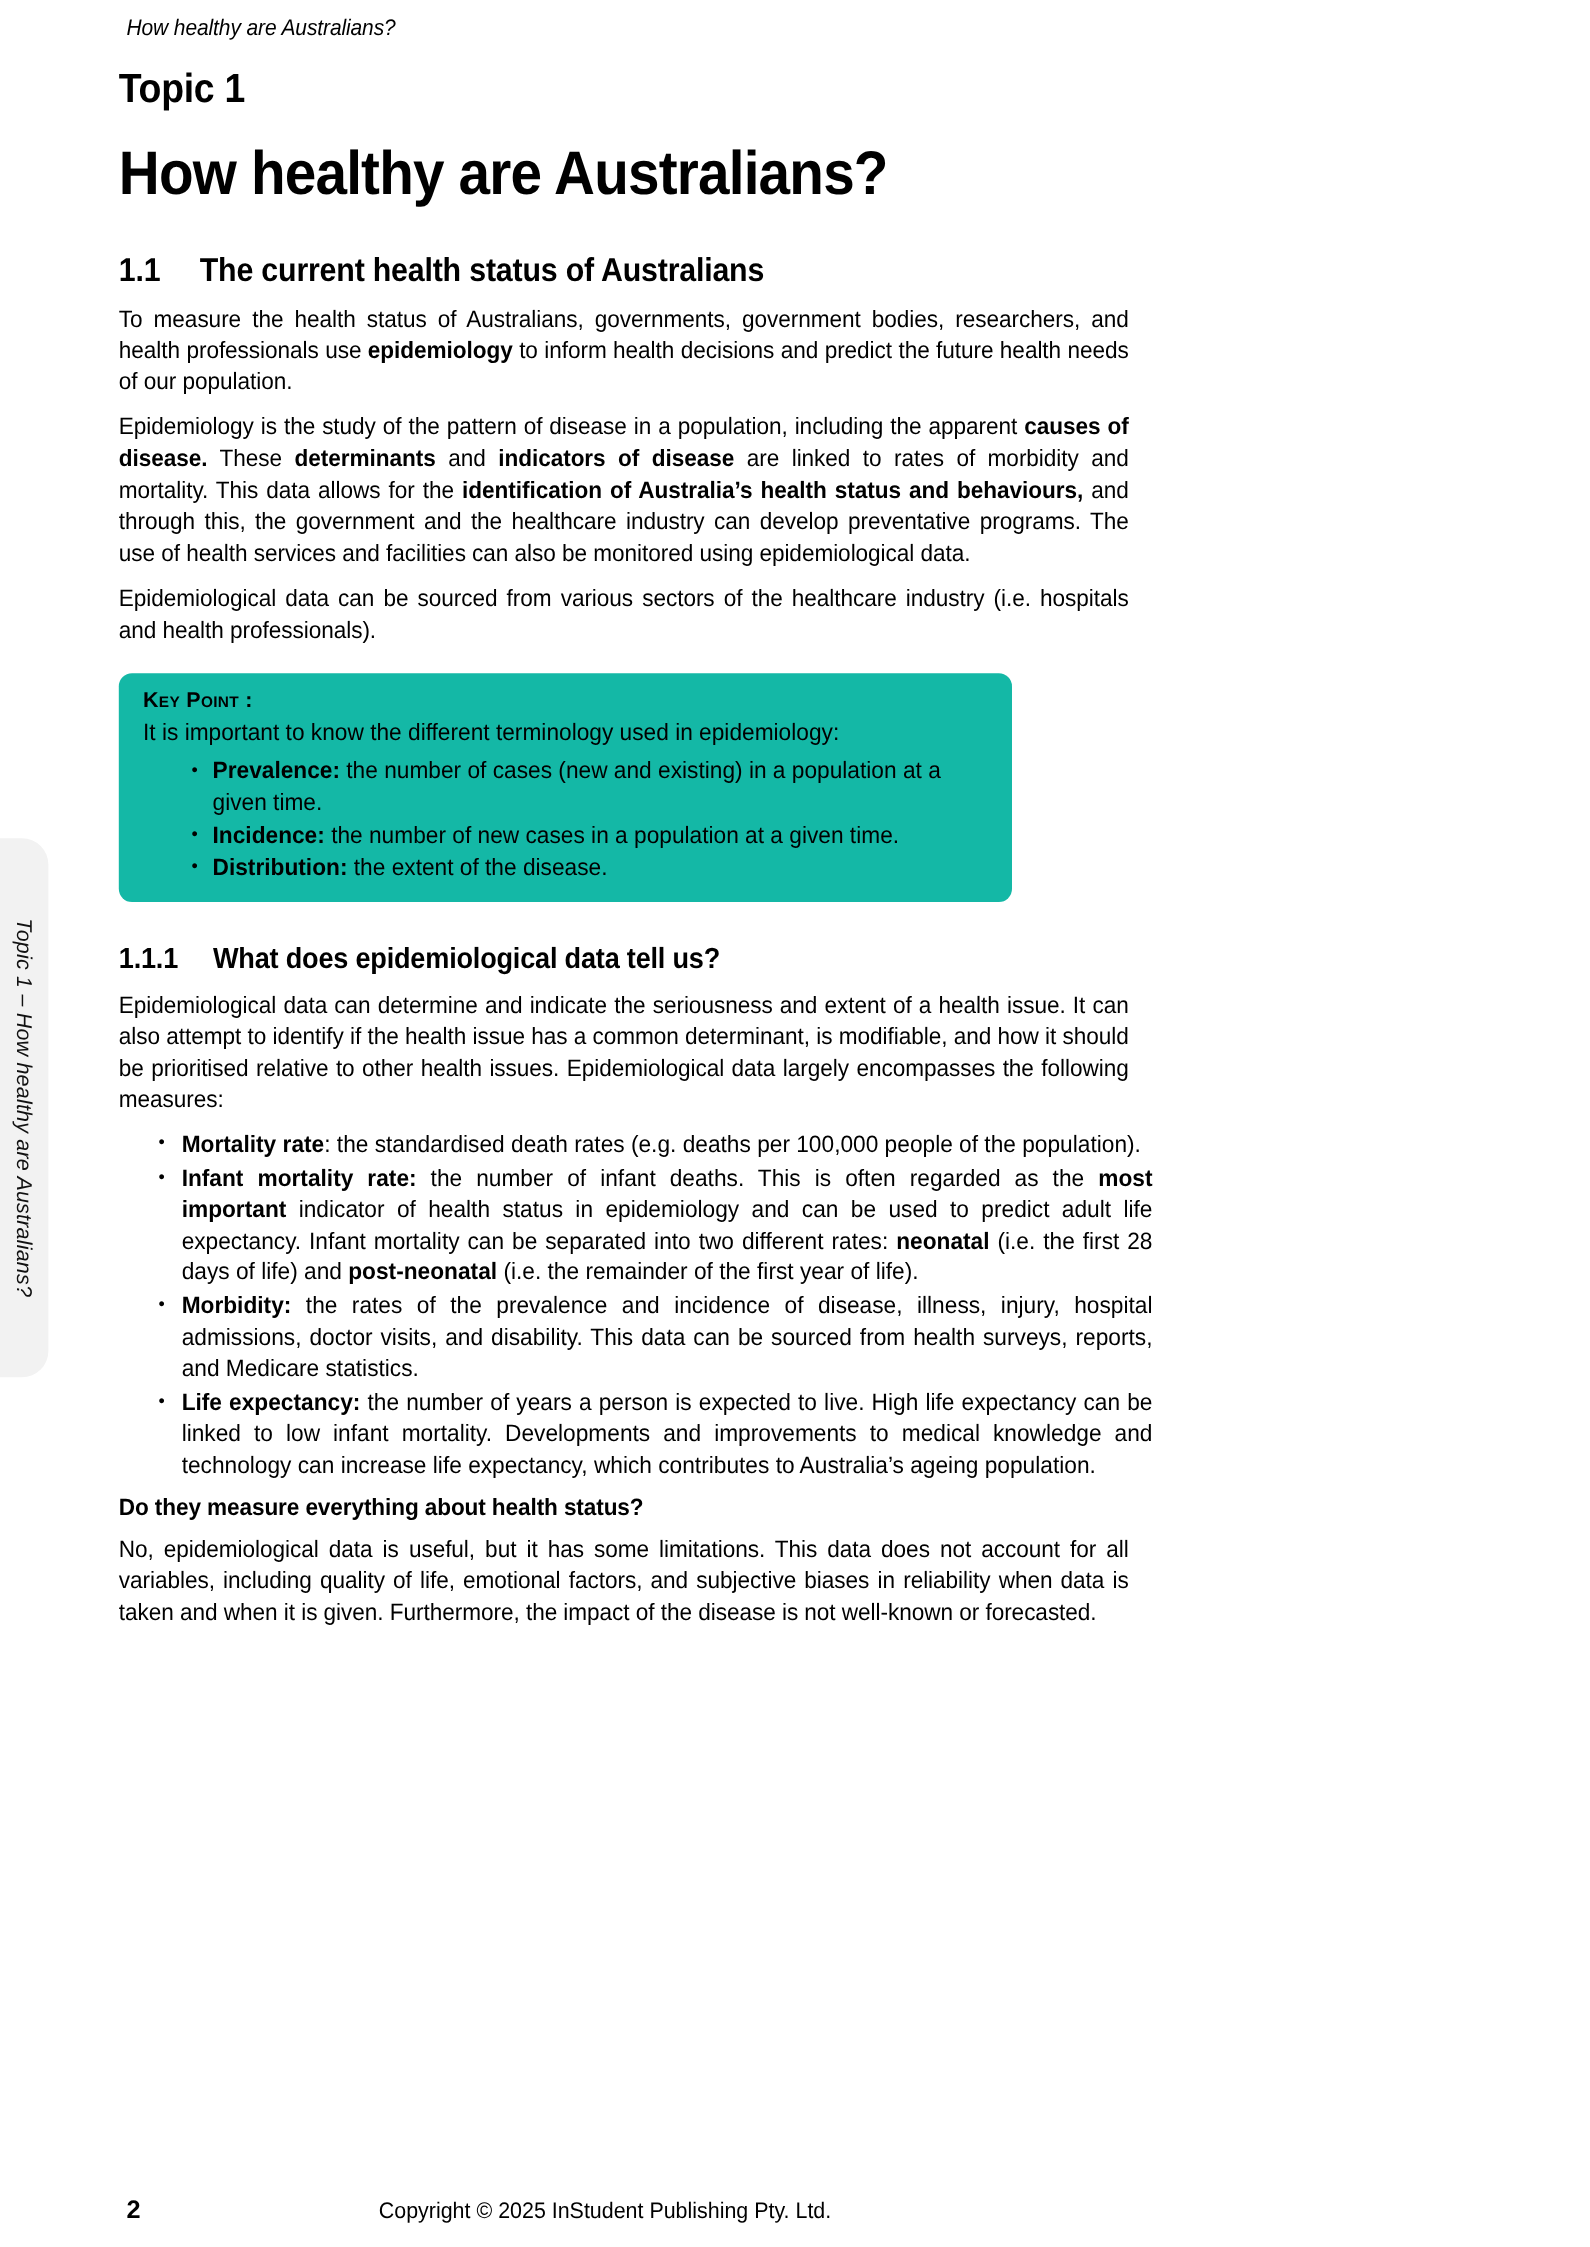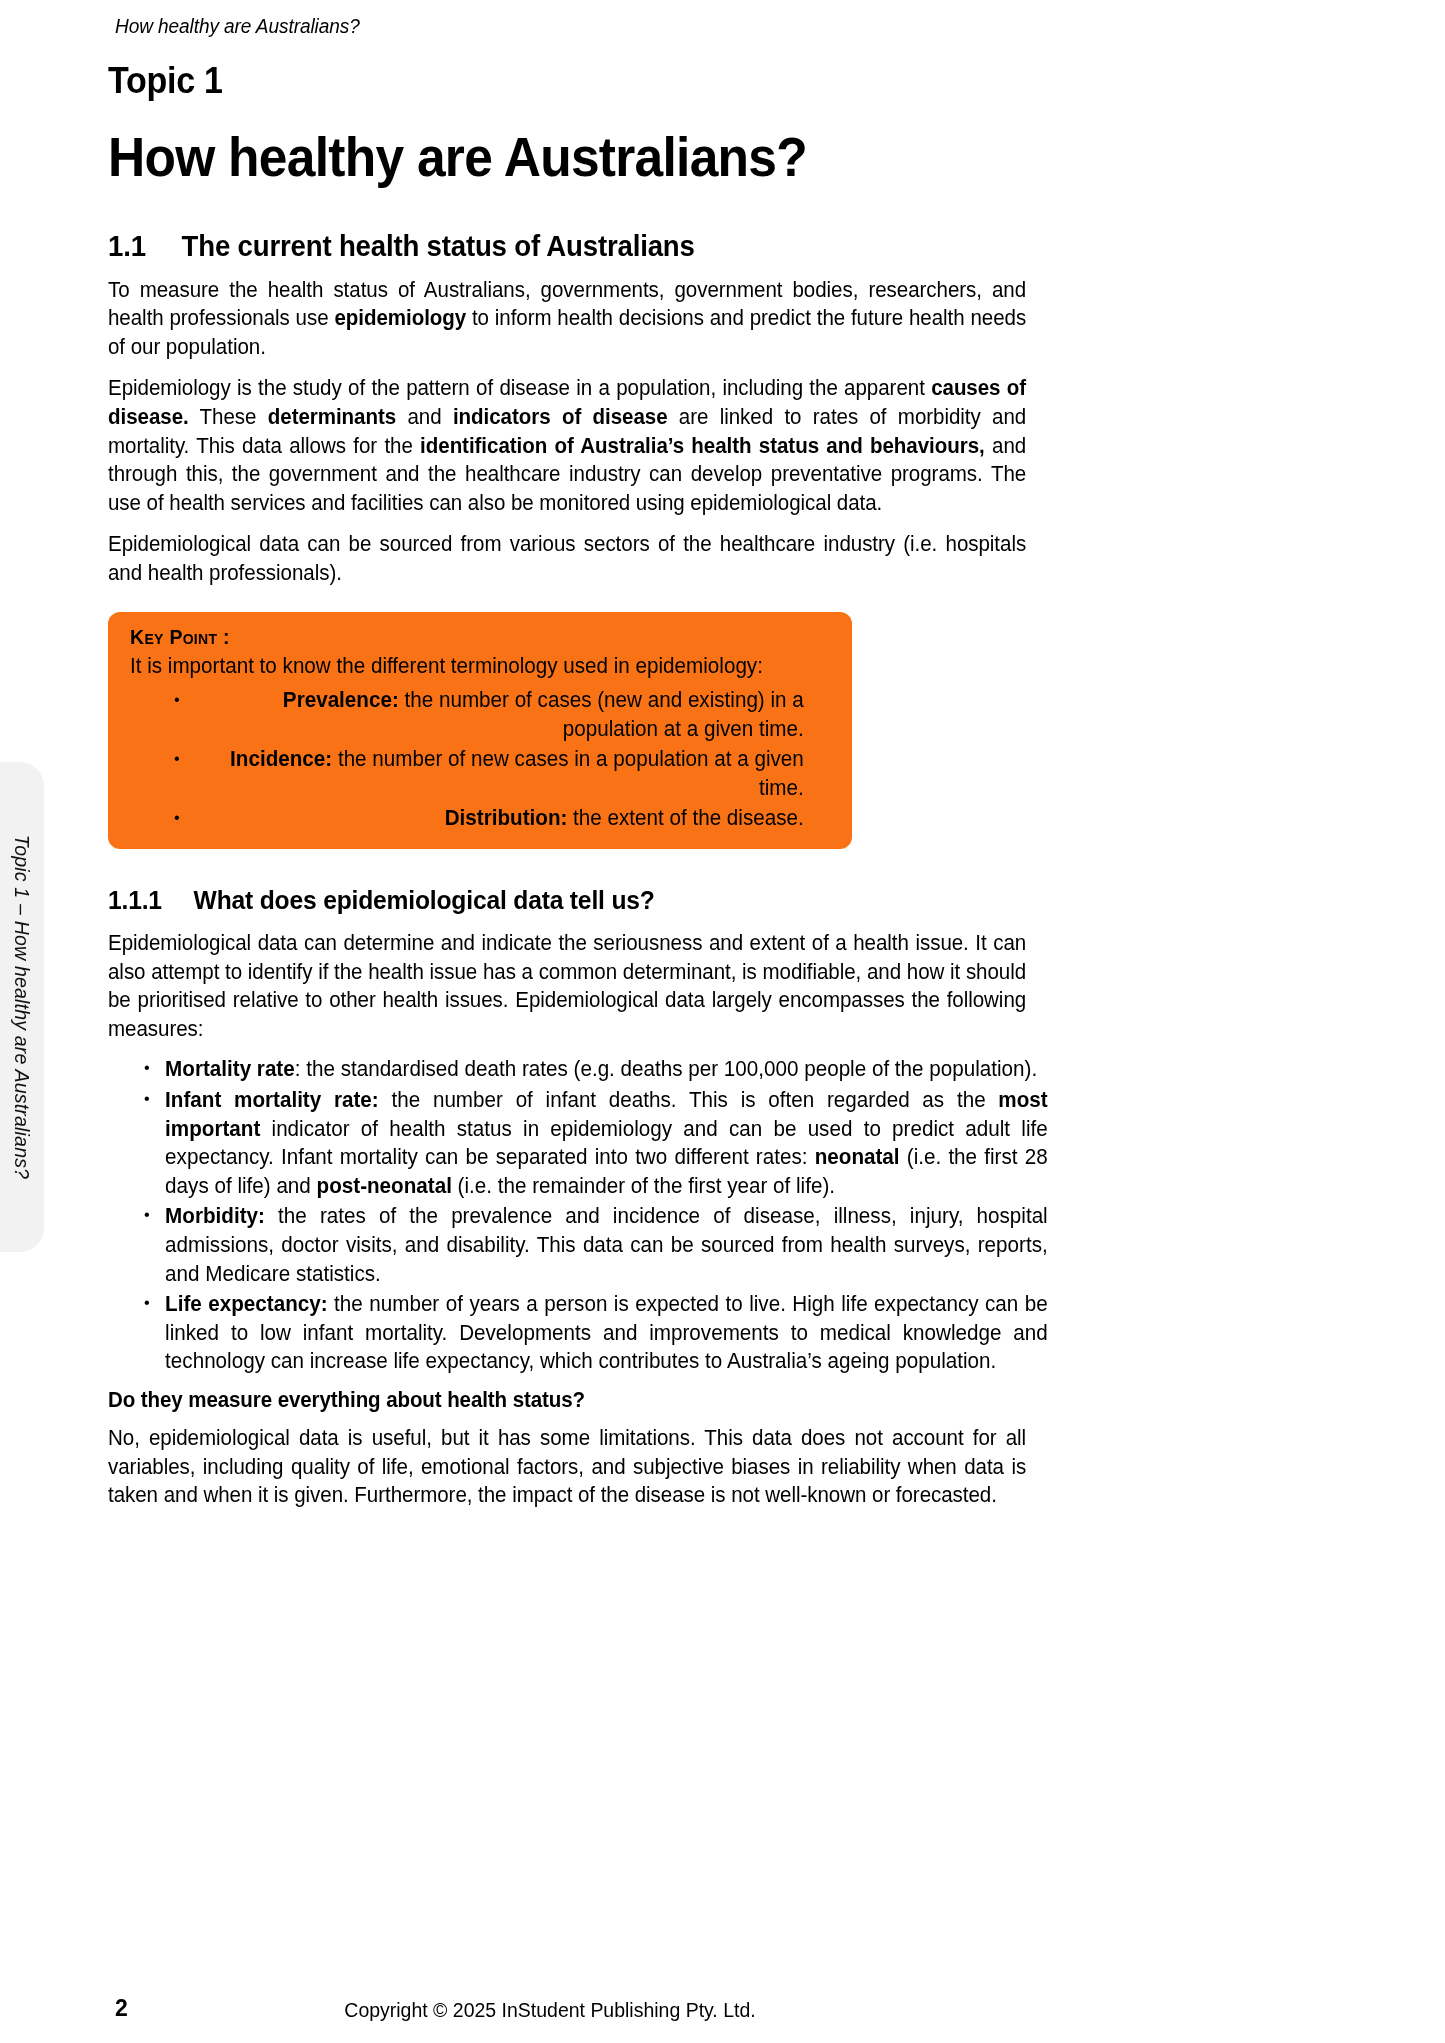--- a/index.html
+++ b/index.html
@@ -121,45 +121,44 @@
     transform-origin: left top;
     width: 104.5%;
   }
   p.body.tight { margin-top: 11px; }
 
   .bold { font-weight: bold; }
 
   
   .keypoint {
     margin-top: 24px;
-    background: #f97316;
+    background: #14b8a6;
     border-radius: 12px;
     padding: 14px 22px 16px 22px;
-    width: 744px;
+    width: 812px;
     box-sizing: border-box;
   }
   .keypoint-title {
     font-weight: bold;
     font-size: 19.5px;
     font-variant: small-caps;
     letter-spacing: 0.3px;
     margin-bottom: 3px;
   }
   .keypoint-intro {
     font-size: 21.5px;
     line-height: 28px;
     margin: 0 0 6px 0;
     transform: scaleX(0.96);
     transform-origin: left top;
   }
   ul.kp-list {
     margin: 4px 0 0 0;
     padding: 0 0 0 44px;
     list-style: none;
-    text-align: right;
   }
   ul.kp-list li {
     font-size: 21.5px;
     line-height: 29.5px;
     position: relative;
     padding-left: 20px;
     transform: scaleX(0.96);
     transform-origin: left top;
   }
   ul.kp-list li:before {

